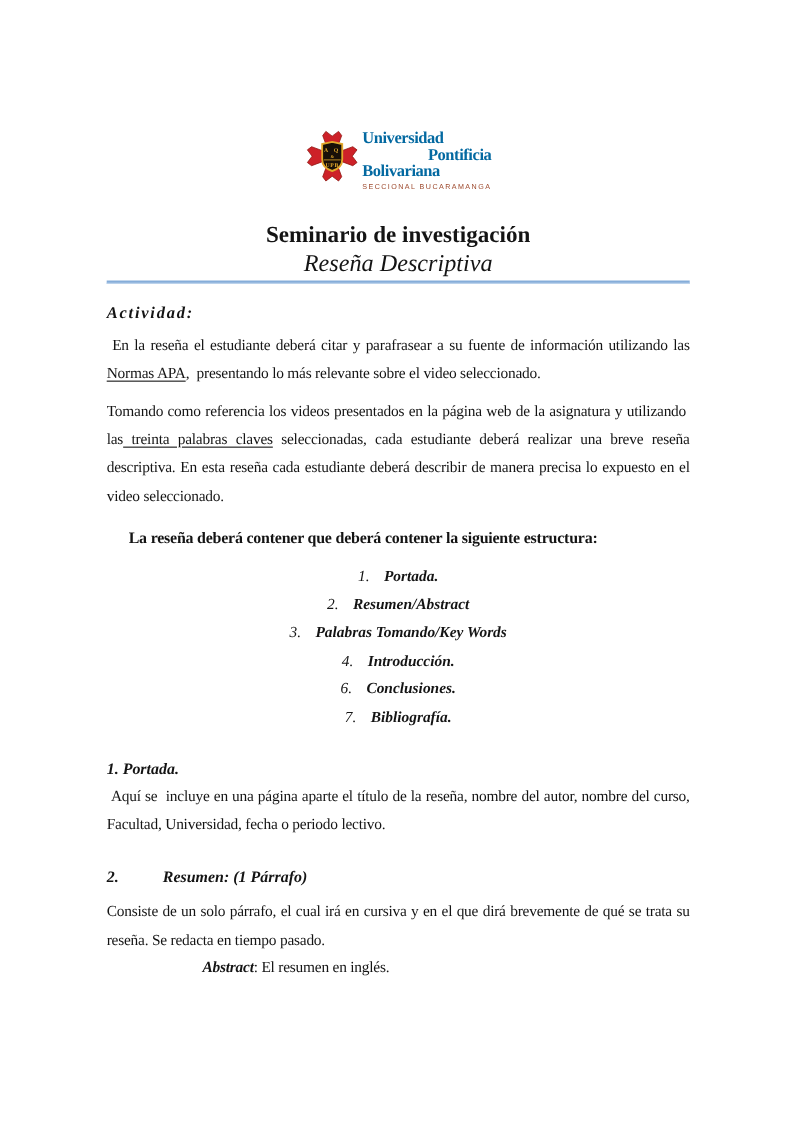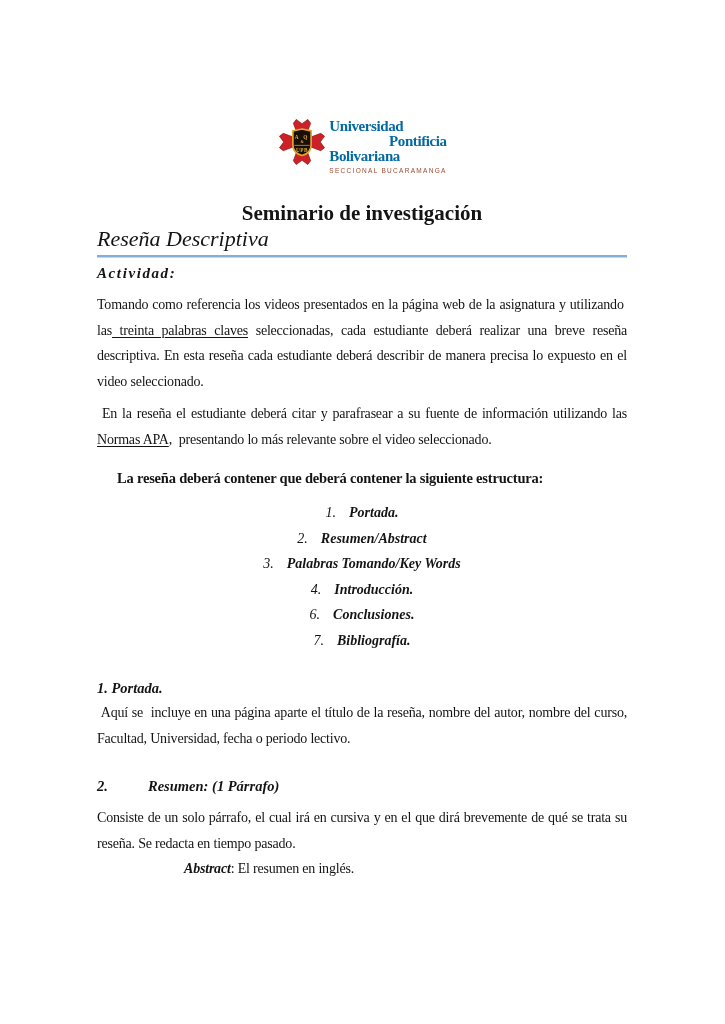--- a/index.html
+++ b/index.html
@@ -55,32 +55,33 @@
 
   
   .doc-title {
     margin-top: 27px;
     text-align: center;
     font-size: 21px;
     font-weight: bold;
     line-height: 25px;
   }
   .doc-subtitle {
+    text-align: center;
     font-size: 22px;
     font-style: italic;
     line-height: 26px;
   }
   .title-divider {
     margin-top: 3px;
     height: 2px;
     background: #85add9;
     border-bottom: 1px solid #c3d7ee;
   }
   .activity {
-    margin-top: 6px;
+    margin-top: 18px;
     font-size: 15px;
     font-weight: bold;
     font-style: italic;
     letter-spacing: 1.6px;
     line-height: 19px;
   }
 
   
   .body-par {
     margin: 0;
@@ -167,23 +168,23 @@
     </div>
   </div>
 
   <div class="content">
 
     <div class="doc-title">Seminario de investigación</div>
     <div class="doc-subtitle">Reseña Descriptiva</div>
     <div class="title-divider"></div>
     <div class="activity">Actividad:</div>
 
+    <p class="body-par mt-p2"><span>&nbsp;En la reseña el estudiante deberá citar y parafrasear a su fuente de información utilizando las </span><span class="u">Normas APA</span><span>,&nbsp; presentando lo más relevante sobre el video seleccionado.</span></p>
+
     <p class="body-par mt-p1"><span>Tomando como referencia los videos presentados en la página web de la asignatura y utilizando&nbsp; las</span><span class="u">&nbsp;treinta palabras claves</span><span> seleccionadas, cada estudiante deberá realizar una breve reseña descriptiva. En esta reseña cada estudiante deberá describir de manera precisa lo expuesto en el video seleccionado.</span></p>
-
-    <p class="body-par mt-p2"><span>&nbsp;En la reseña el estudiante deberá citar y parafrasear a su fuente de información utilizando las </span><span class="u">Normas APA</span><span>,&nbsp; presentando lo más relevante sobre el video seleccionado.</span></p>
 
     <div class="structure-heading">La reseña deberá contener que deberá contener la siguiente estructura:</div>
 
     <div class="structure-list">
       <div class="struct-item"><span class="struct-num">1.</span><span class="struct-label">Portada.</span></div>
       <div class="struct-item"><span class="struct-num">2.</span><span class="struct-label">Resumen/Abstract</span></div>
       <div class="struct-item"><span class="struct-num">3.</span><span class="struct-label">Palabras Tomando/Key Words</span></div>
       <div class="struct-item"><span class="struct-num">4.</span><span class="struct-label">Introducción.</span></div>
       <div class="struct-item"><span class="struct-num">6.</span><span class="struct-label">Conclusiones.</span></div>
       <div class="struct-item"><span class="struct-num">7.</span><span class="struct-label">Bibliografía.</span></div>

